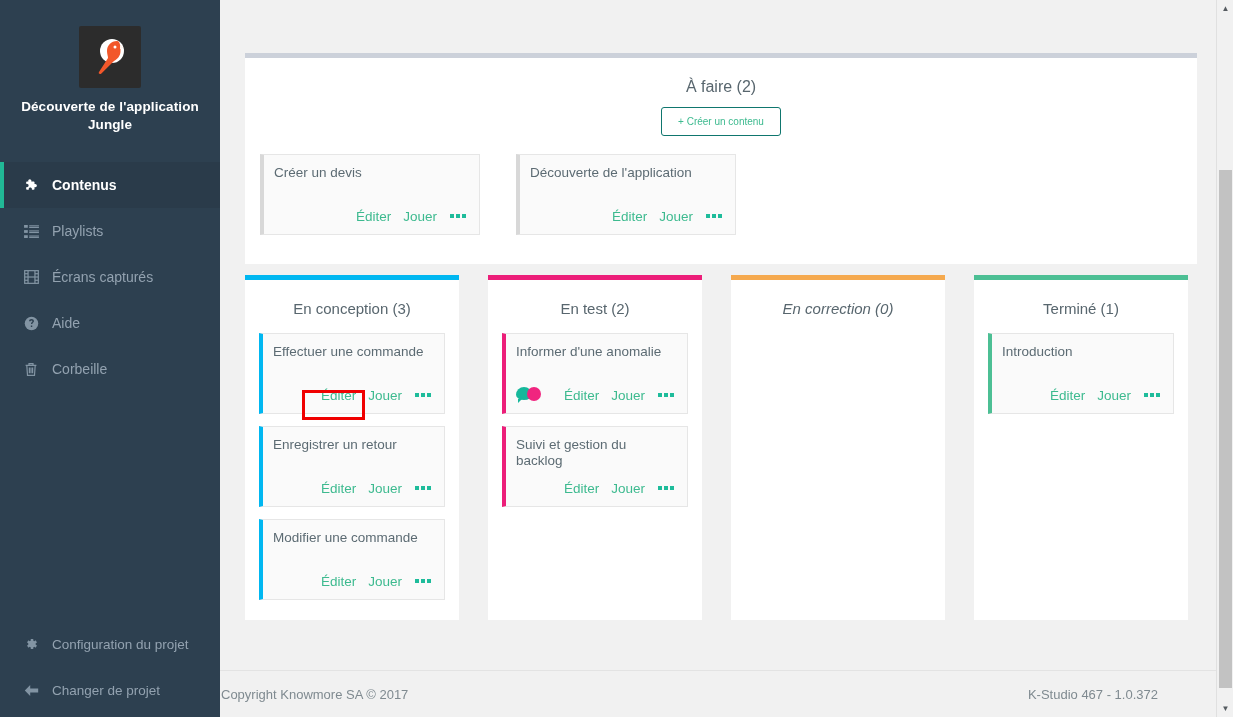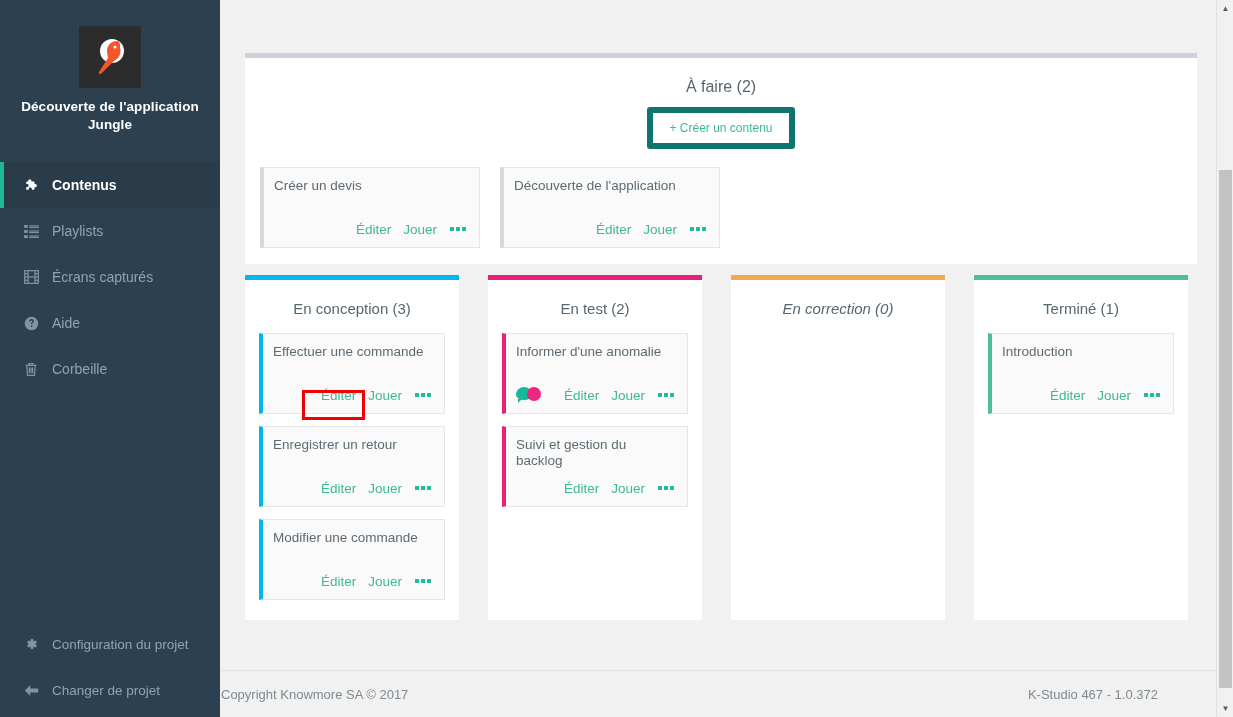--- a/index.html
+++ b/index.html
@@ -88,31 +88,31 @@
   }
   .todo-title {
     text-align: center;
     color: #58666e;
     font-size: 16px;
     padding-top: 20px;
   }
   .create-btn-wrap { text-align: center; margin-top: 11px; }
   .create-btn {
     display: inline-block;
-    border: 6px solid #0f766e;
+    border: 1px solid #0f766e;
     background: #ffffff;
     color: #3dba8f;
-    font-size: 12px;
+    font-size: 10px;
     padding: 8px 16px;
     border-radius: 3px;
     cursor: pointer;
     font-family: "Liberation Sans", sans-serif;
   }
   .todo-cards {
-    display: flex; gap: 20px;
+    display: flex; gap: 36px;
     padding: 18px 0 0 15px;
   }
 
   
   .card {
     background: #fafafa;
     border: 1px solid #e6e6e6;
     border-left: 4px solid #d8d8d8;
     padding: 10px 12px 9px 10px;
     position: relative;

